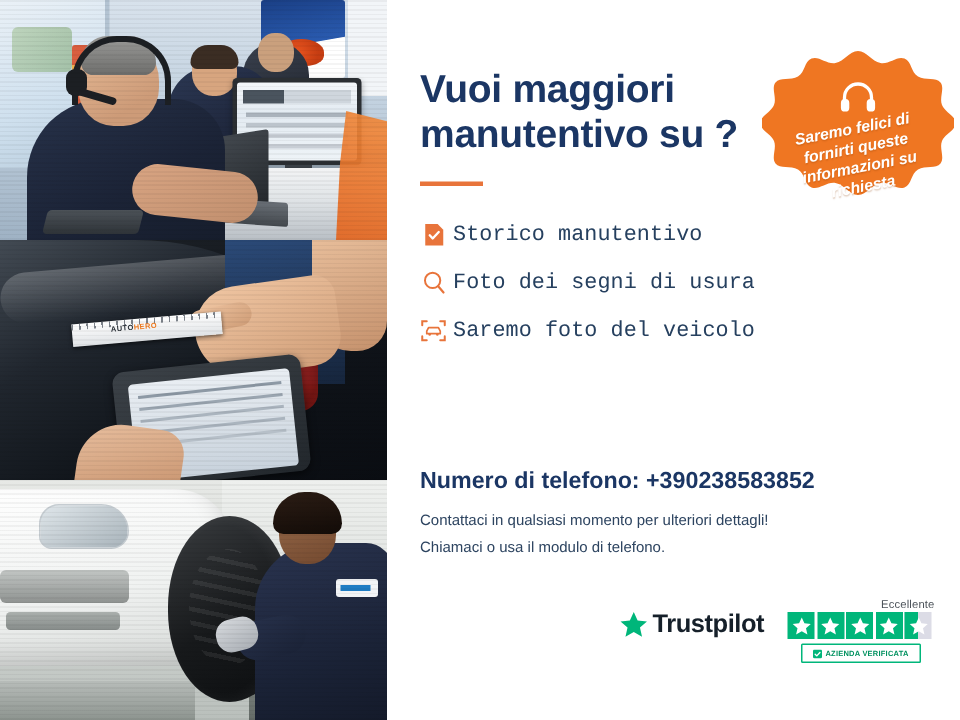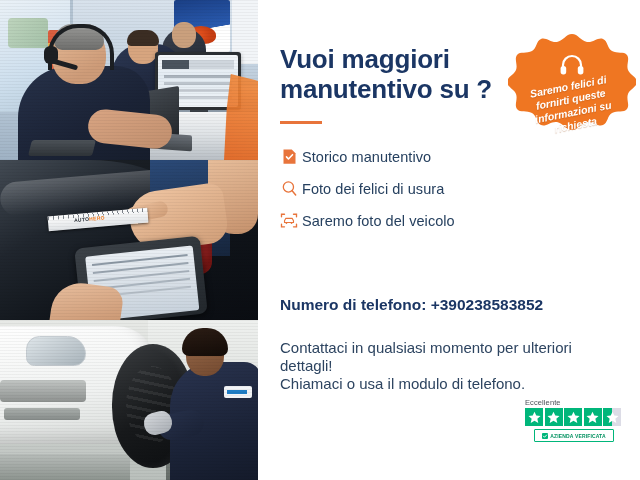--- a/index.html
+++ b/index.html
@@ -400,20 +400,21 @@
     padding: 0 10px;
     box-sizing: border-box;
   }
 
   
   .features {
     position: absolute;
     left: 18px;
     top: 142px;
     width: 340px;
+    font-family: Liberation Mono, monospace;
   }
   .feature {
     display: flex;
     align-items: center;
     height: 29px;
     margin-bottom: 3px;
   }
   .feature-icon {
     width: 26px;
     min-width: 26px;
@@ -426,33 +427,33 @@
   .feature-label {
     font-size: 14.5px;
     color: #26405f;
     letter-spacing: 0.05px;
   }
 
   
   .phone {
     position: absolute;
     left: 22px;
-    top: 296px;
+    top: 312px;
     font-size: 15.5px;
     font-weight: bold;
     color: #1b3664;
     white-space: nowrap;
     text-align: center;
   }
   .desc {
     position: absolute;
     left: 22px;
     top: 339px;
     width: 340px;
-    font-size: 15px;
+    font-size: 10px;
     line-height: 18px;
     color: #2d4460;
   }
 
   
   .trustpilot {
     position: absolute;
     left: 155px;
     top: 398px;
     width: 216px;
@@ -470,21 +471,21 @@
     letter-spacing: -0.3px;
   }
   .tp-rating {
     position: absolute;
     right: 6px; top: 0;
     width: 98px;
   }
   .tp-excellent {
     font-size: 7.5px;
     color: #4a5158;
-    text-align: left;
+    text-align: right;
     margin-bottom: 1px;
     letter-spacing: .1px;
   }
   .tp-stars { display:flex; gap:1.5px; }
   .tp-star {
     width: 18px; height: 18px;
     background: #00b67a;
     display: flex; align-items: center; justify-content: center;
     position: relative;
   }
@@ -626,21 +627,21 @@
       </div>
 
 
       <div class="feature">
         <span class="feature-icon">
           <svg viewBox="0 0 22 22" width="17" height="17">
             <circle cx="9.6" cy="9" r="6.6" fill="none" stroke="#e8743b" stroke-width="1.7"></circle>
             <path d="M14.4 14 L19 19.4" stroke="#e8743b" stroke-width="1.9" stroke-linecap="round"></path>
           </svg>
         </span>
-        <span class="feature-label">Foto dei felici di usura</span>
+        <span class="feature-label">Foto dei segni di usura</span>
       </div>
 
       <div class="feature">
         <span class="feature-icon">
           <svg viewBox="0 0 24 22" width="18" height="17">
             <path d="M2 6V2.6h4 M22 6V2.6h-4 M2 16v3.4h4 M22 16v3.4h-4" fill="none" stroke="#e8743b" stroke-width="1.8" stroke-linecap="round"></path>
             <path d="M6 13.6h12v-2.2l-1.6-3.2H7.6L6 11.4z" fill="none" stroke="#e8743b" stroke-width="1.5" stroke-linejoin="round"></path>
             <circle cx="8.6" cy="14.4" r="1.15" fill="#e8743b"></circle>
             <circle cx="15.4" cy="14.4" r="1.15" fill="#e8743b"></circle>
           </svg>
@@ -651,20 +652,26 @@
     </div>
 
     <div class="phone">Numero di telefono: +390238583852</div>
 
     <div class="desc">
       <div>Contattaci in qualsiasi momento per ulteriori dettagli!</div>
       <div>Chiamaci o usa il modulo di telefono.</div>
     </div>
 
     <div class="trustpilot">
+      <div class="tp-logo">
+        <svg viewBox="0 0 22 21" width="19" height="19">
+          <path d="M11 0.6l3 6.6 7.2.7-5.4 4.8 1.6 7.1L11 16.1 4.6 19.8l1.6-7.1L0.8 7.9l7.2-.7z" fill="#00b67a"></path>
+        </svg>
+        <span class="tp-logo-name">Trustpilot</span>
+      </div>
 
       <div class="tp-rating">
         <div class="tp-excellent">Eccellente</div>
         <div class="tp-stars">
           <span class="tp-star">
             <svg viewBox="0 0 22 21" width="13" height="13">
                 <path d="M11 0.6l3 6.6 7.2.7-5.4 4.8 1.6 7.1L11 16.1 4.6 19.8l1.6-7.1L0.8 7.9l7.2-.7z" fill="#ffffff"></path>
               </svg>
           </span>
           <span class="tp-star">

